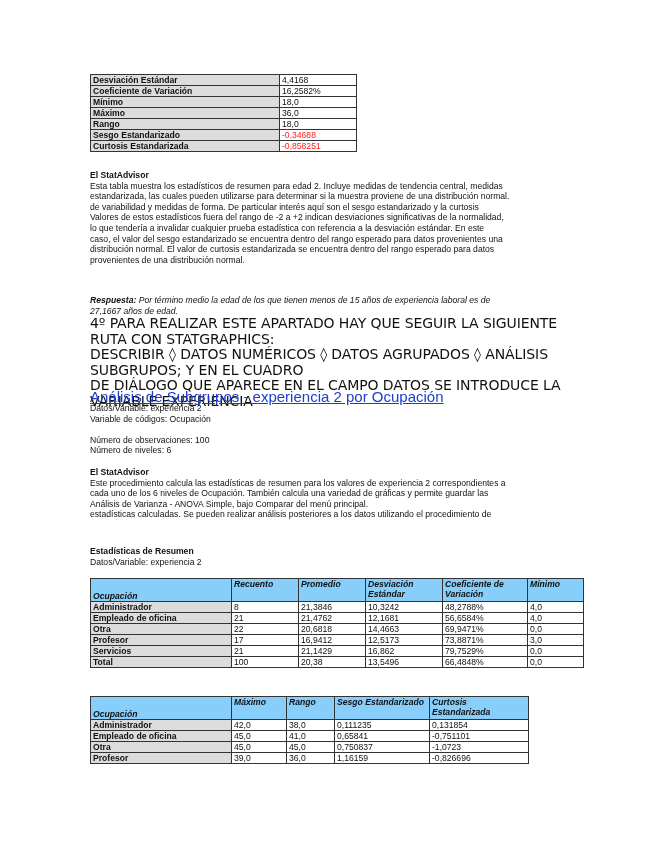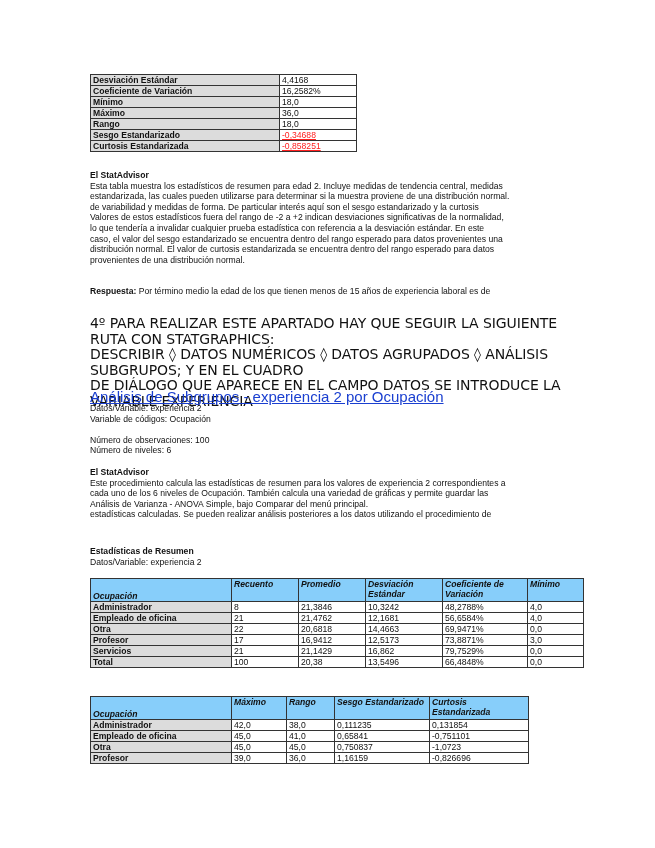--- a/index.html
+++ b/index.html
@@ -3,21 +3,21 @@
 <meta charset="utf-8">
 <style>
   html, body { margin: 0; padding: 0; background: #ffffff; }
   body { width: 655px; height: 848px; position: relative; overflow: hidden;
          font-family: "Liberation Sans", sans-serif; color: #111; font-size: 8.6px; }
   .abs { position: absolute; }
   table { border-collapse: collapse; }
   td { border: 1px solid #333; padding: 0 2px; height: 10px; line-height: 10px; white-space: nowrap; }
   .t1 td.lbl { background: #dcdcdc; font-weight: bold; width: 184px; }
   .t1 td.val { background: #ffffff; width: 72px; }
-  .red { color: #ff2020; text-decoration: underline; }
+  .red { color: #ff2020; }
   .para { line-height: 10.6px; }
   .bold { font-weight: bold; }
   .caps { font-family: "DejaVu Sans", sans-serif; font-size: 14px; letter-spacing: -0.1px; line-height: 15.5px; color: #111; }
   .link { color: #1a3fd0; font-weight: normal; font-size: 15px; text-decoration: underline; }
   .hdr td { background: #87cefa; font-weight: bold; font-style: italic; vertical-align: bottom; height: 22px; line-height: 10px; white-space: normal; }
   .hdr td.top { vertical-align: top; }
   .st td.lbl { background: #dcdcdc; font-weight: bold; }
   .st td.val { background: #ffffff; }
 </style>
 </head>
@@ -61,22 +61,23 @@
   <div>Esta tabla muestra los estadísticos de resumen para edad 2.   Incluye medidas de tendencia central, medidas</div>
   <div>estandarizada, las cuales pueden utilizarse para determinar si la muestra proviene de una distribución normal.</div>
   <div>de variabilidad y medidas de forma.   De particular interés aquí son el sesgo estandarizado y la curtosis</div>
   <div>Valores de estos estadísticos fuera del rango de -2 a +2 indican desviaciones significativas de la normalidad,</div>
   <div>lo que tendería a invalidar cualquier prueba estadística con referencia a la desviación estándar.   En este</div>
   <div>caso, el valor del sesgo estandarizado se encuentra dentro del rango esperado para datos provenientes una</div>
   <div>distribución normal.   El valor de curtosis estandarizada se encuentra dentro del rango esperado para datos</div>
   <div>provenientes de una distribución normal.</div>
 </div>
 
-<div class="abs para" style="left:90px; top:286px; width:480px;">
+<div class="abs para" style="left:90px; top:295px; width:480px;font-style:italic;">
   <div><span class="bold">Respuesta:</span><span> Por término medio la edad de los que tienen menos de 15 años de experiencia laboral es de</span></div>
+  <div>27,1667 años de edad.</div>
 </div>
 
 <div class="abs caps" style="left:90px; top:316px; width:490px;">
   <div>4º PARA REALIZAR ESTE APARTADO HAY QUE SEGUIR LA SIGUIENTE RUTA CON STATGRAPHICS:</div>
   <div>DESCRIBIR ◊ DATOS NUMÉRICOS ◊ DATOS AGRUPADOS ◊ ANÁLISIS SUBGRUPOS; Y EN EL CUADRO</div>
   <div>DE DIÁLOGO QUE APARECE EN EL CAMPO DATOS SE INTRODUCE LA VARIABLE EXPERIENCIA</div>
 </div>
 
 <div class="abs link" style="left:90px; top:388px;">Análisis de Subgrupos - experiencia 2 por Ocupación</div>
 

